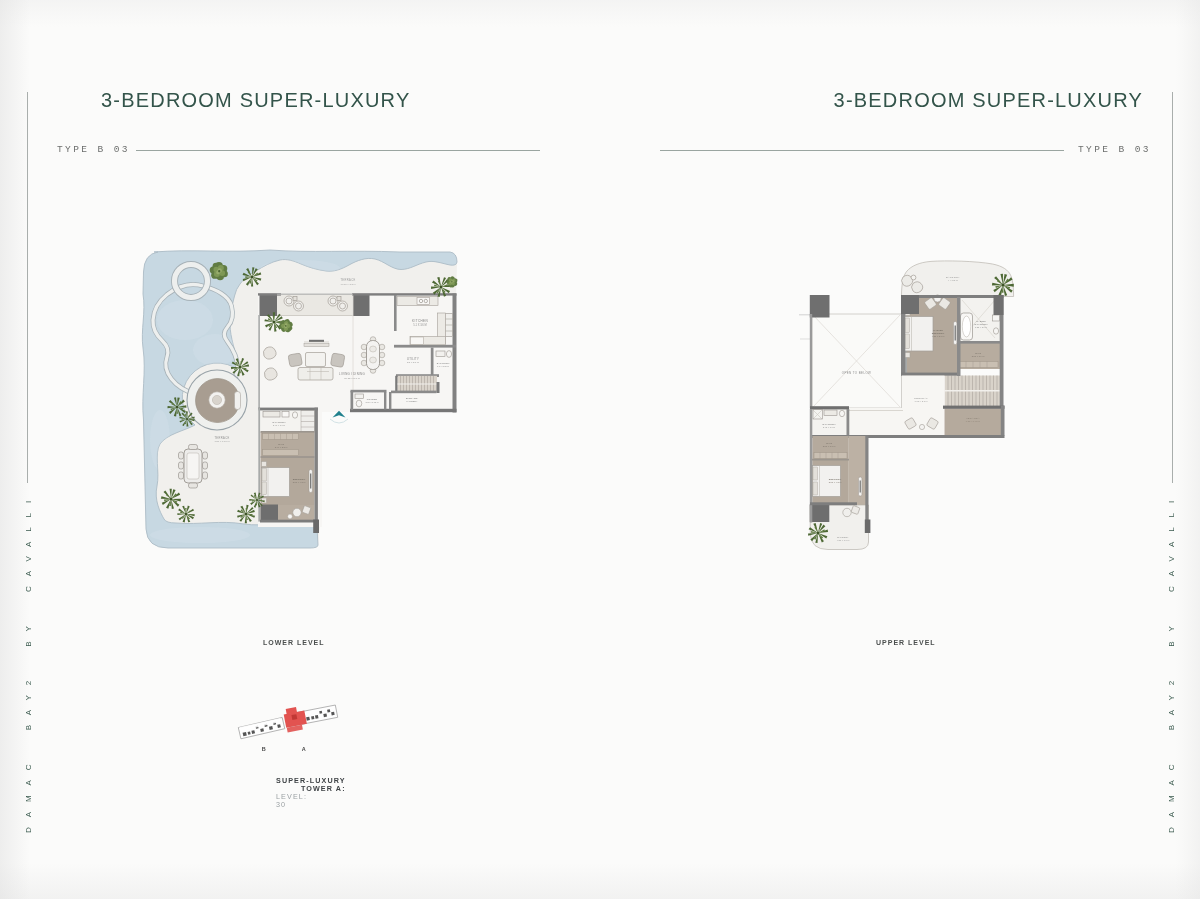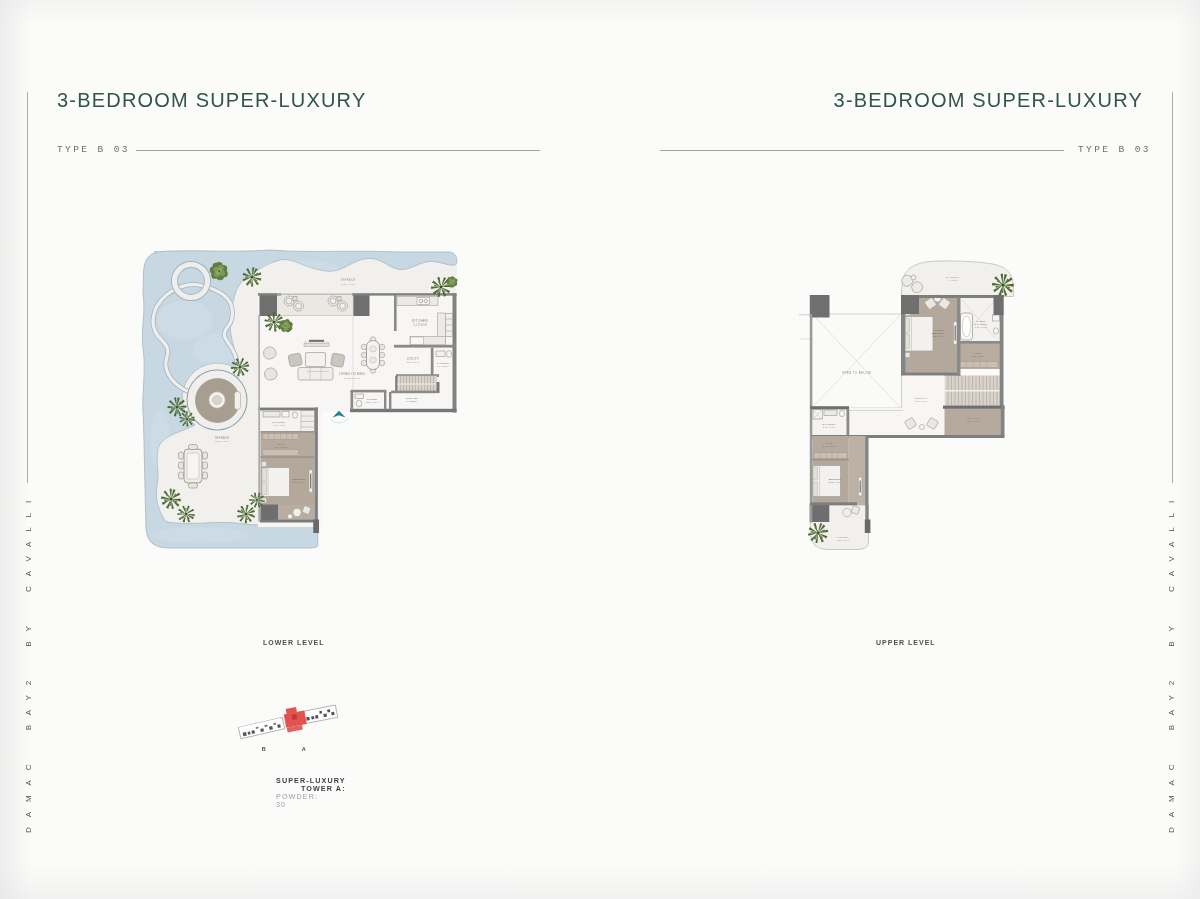--- a/index.html
+++ b/index.html
@@ -5,21 +5,21 @@
   html,body{margin:0;padding:0;}
   body{width:1200px;height:899px;position:relative;overflow:hidden;
        background:#fbfbfa;font-family:"Liberation Sans",sans-serif;}
   .bgwash{position:absolute;inset:0;
     background:
       linear-gradient(90deg,rgba(224,224,224,.5) 0,rgba(245,245,245,0) 2.5%),
       linear-gradient(270deg,rgba(228,228,228,.4) 0,rgba(245,245,245,0) 2%),
       linear-gradient(180deg,rgba(233,233,233,.4) 0,rgba(245,245,245,0) 3%),
       linear-gradient(0deg,rgba(230,230,230,.45) 0,rgba(245,245,245,0) 4%);}
   .title{position:absolute;top:89px;color:#33544a;font-size:20px;
-         letter-spacing:1.2px;font-weight:400;}
+         letter-spacing:1.2px;font-weight:400;margin-left:44px;}
   .typerow{position:absolute;top:144px;color:#6d6f6e;font-size:9.5px;
            letter-spacing:2.4px;font-family:Liberation Mono, monospace;}
   .hline{position:absolute;height:1px;background:#9aa5a0;}
   .vrule{position:absolute;width:1px;background:#a9aeac;top:92px;height:391px;}
   .vtext{position:absolute;color:#3a5a4e;font-size:8px;letter-spacing:9.9px;
          white-space:nowrap;transform-origin:0 0;}
   .lvl{position:absolute;color:#4b4f4e;font-size:7px;font-weight:bold;
        letter-spacing:1.0px;}
   .blk{position:absolute;font-size:7.2px;letter-spacing:1.1px;line-height:8px;}
 </style>
@@ -48,21 +48,21 @@
 
 <div class="vtext" style="left:1167px;top:833px;transform:rotate(-90deg);">DAMAC&nbsp;&nbsp;BAY2&nbsp;&nbsp;BY&nbsp;&nbsp;CAVALLI</div>
 
 <div class="lvl" style="left:263px;top:639px;">LOWER LEVEL</div>
 
 <div class="lvl" style="left:876px;top:639px;">UPPER LEVEL</div>
 
 <div class="blk" style="left:276px;top:777px;">
   <div style="color:#3e4245;font-weight:bold;">SUPER-LUXURY</div>
   <div style="color:#3e4245;font-weight:bold;text-align:right;">TOWER A:</div>
-  <div style="color:#9ba1a4;">POWDER:</div>
+  <div style="color:#9ba1a4;">LEVEL:</div>
   <div style="color:#9ba1a4;">30</div>
 </div>
 
 <svg style="position:absolute;left:130px;top:240px;" width="340" height="320" viewBox="130 240 340 320">
   <defs>
     <g id="tree">
       <g fill="#617c43">
         <circle cx="0" cy="-4.5" r="3.4"></circle>
           <circle cx="4" cy="-2" r="3.2"></circle>
         <circle cx="4.6" cy="2.4" r="3.1"></circle>

